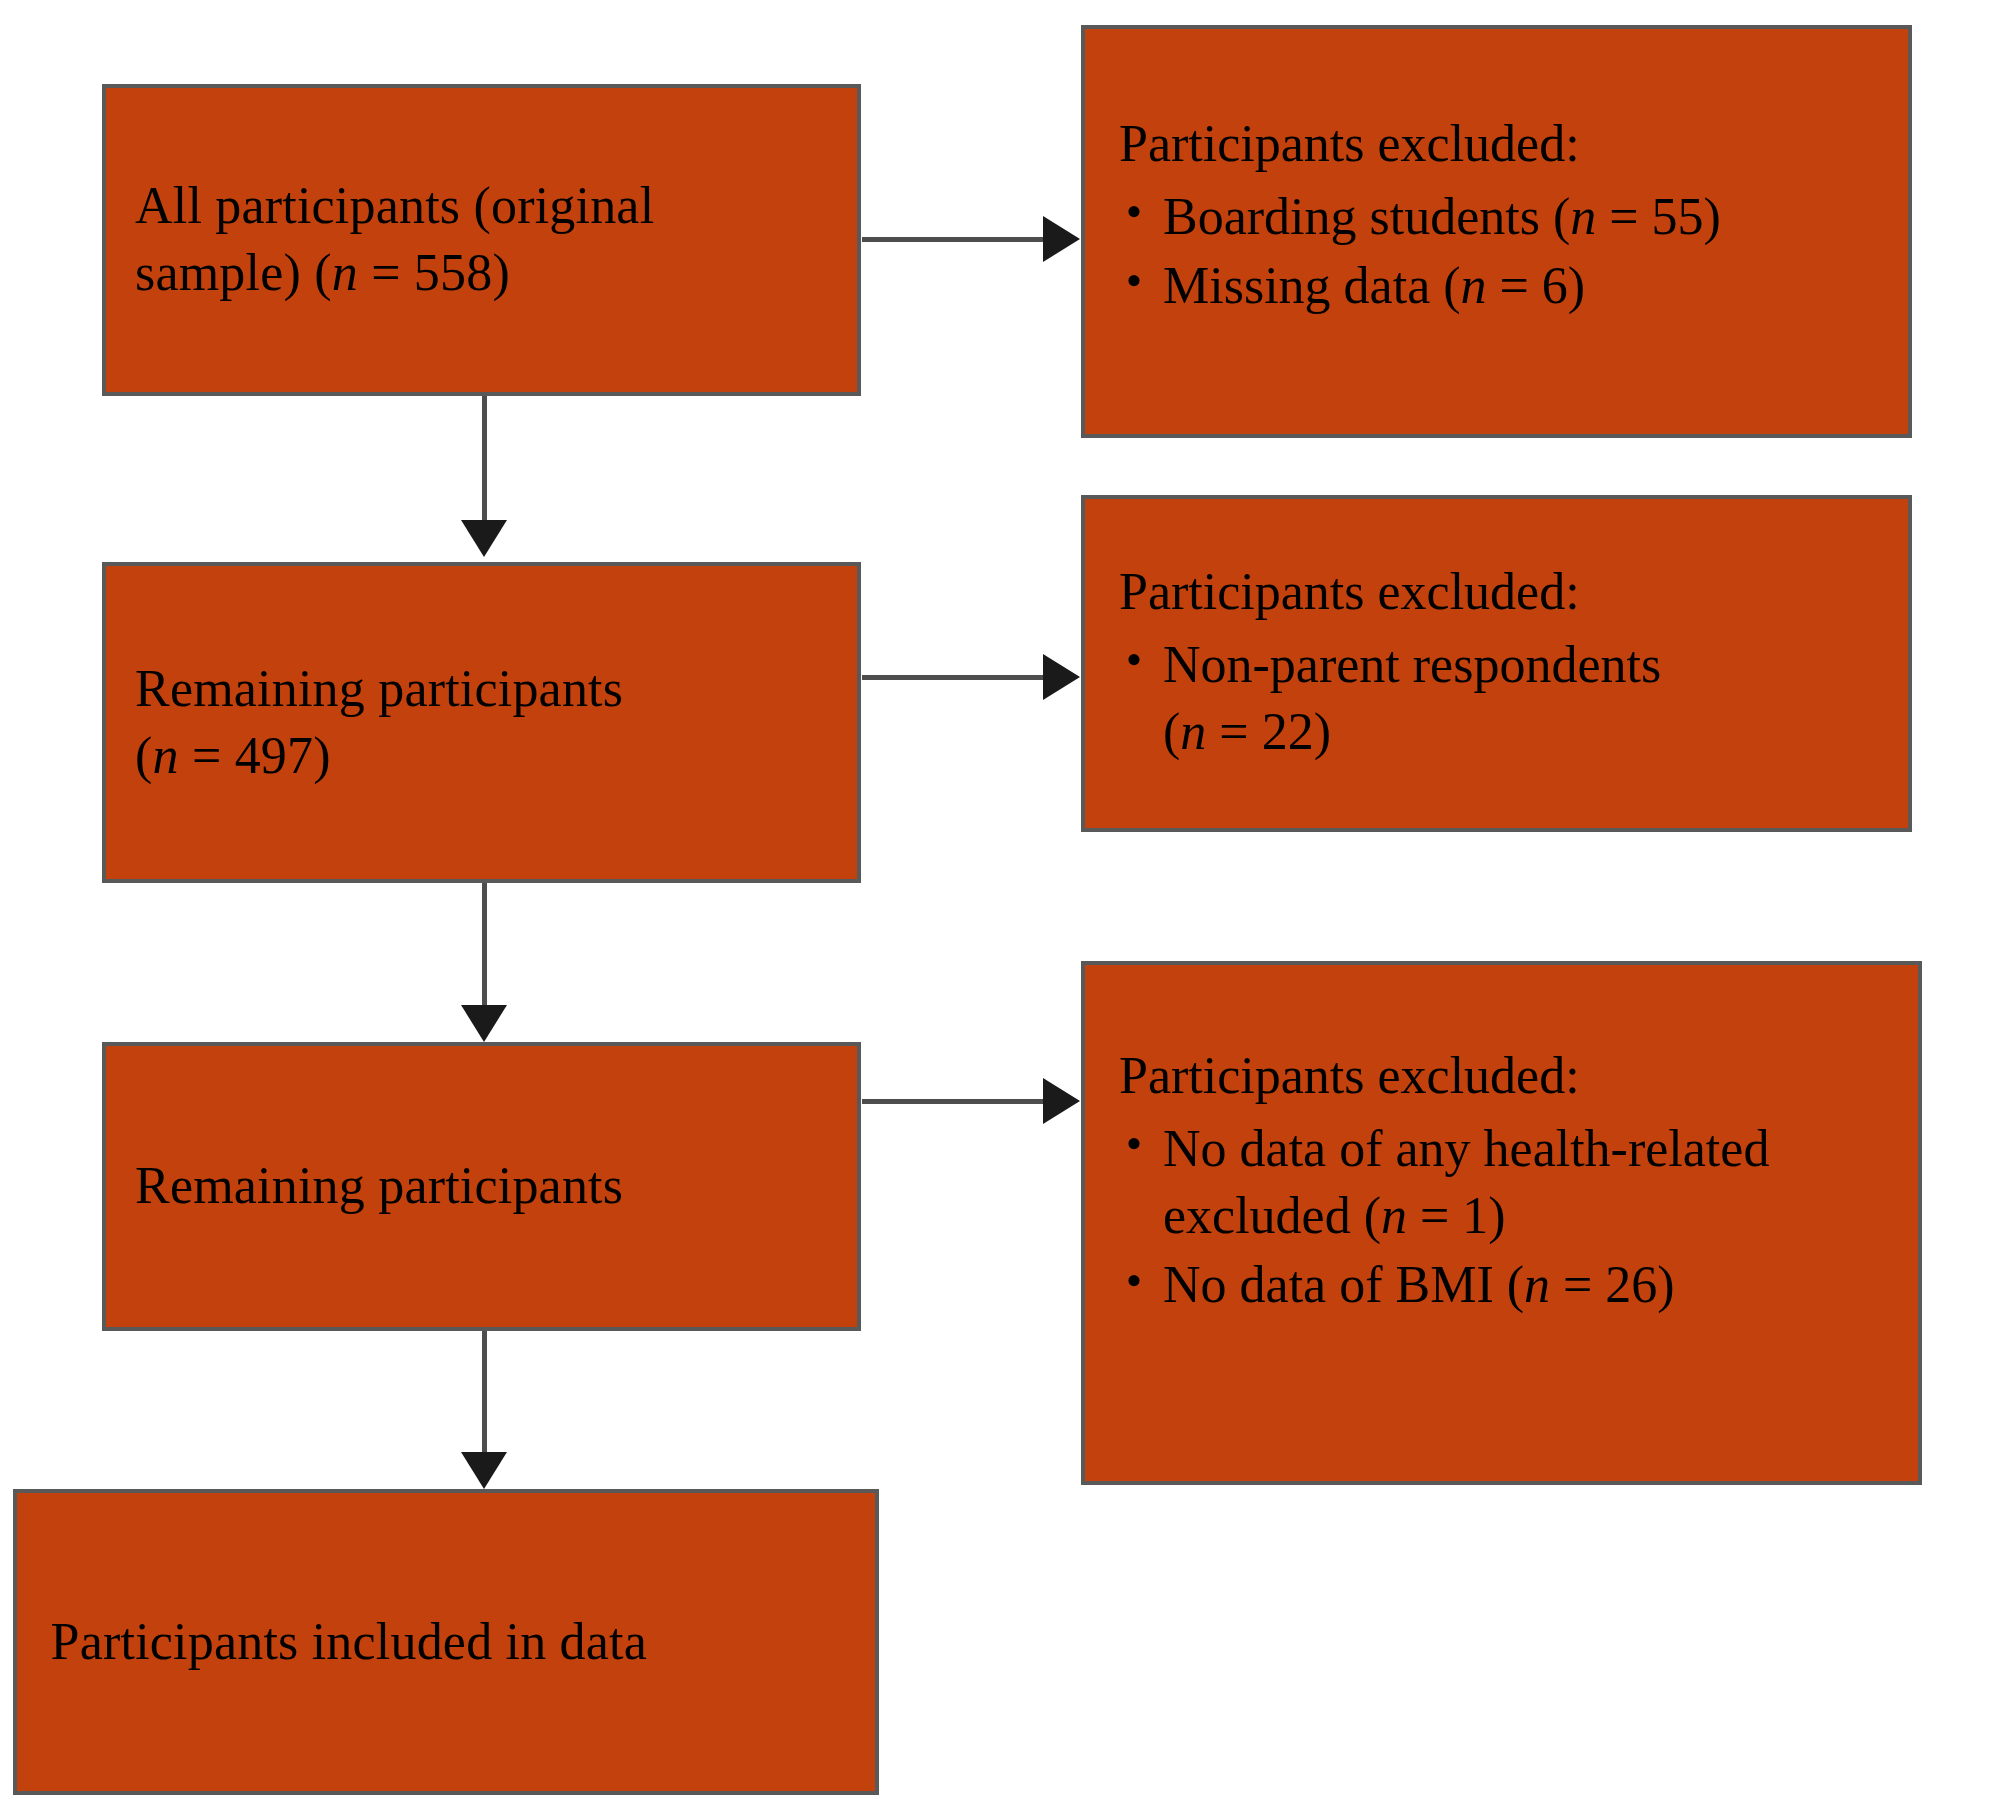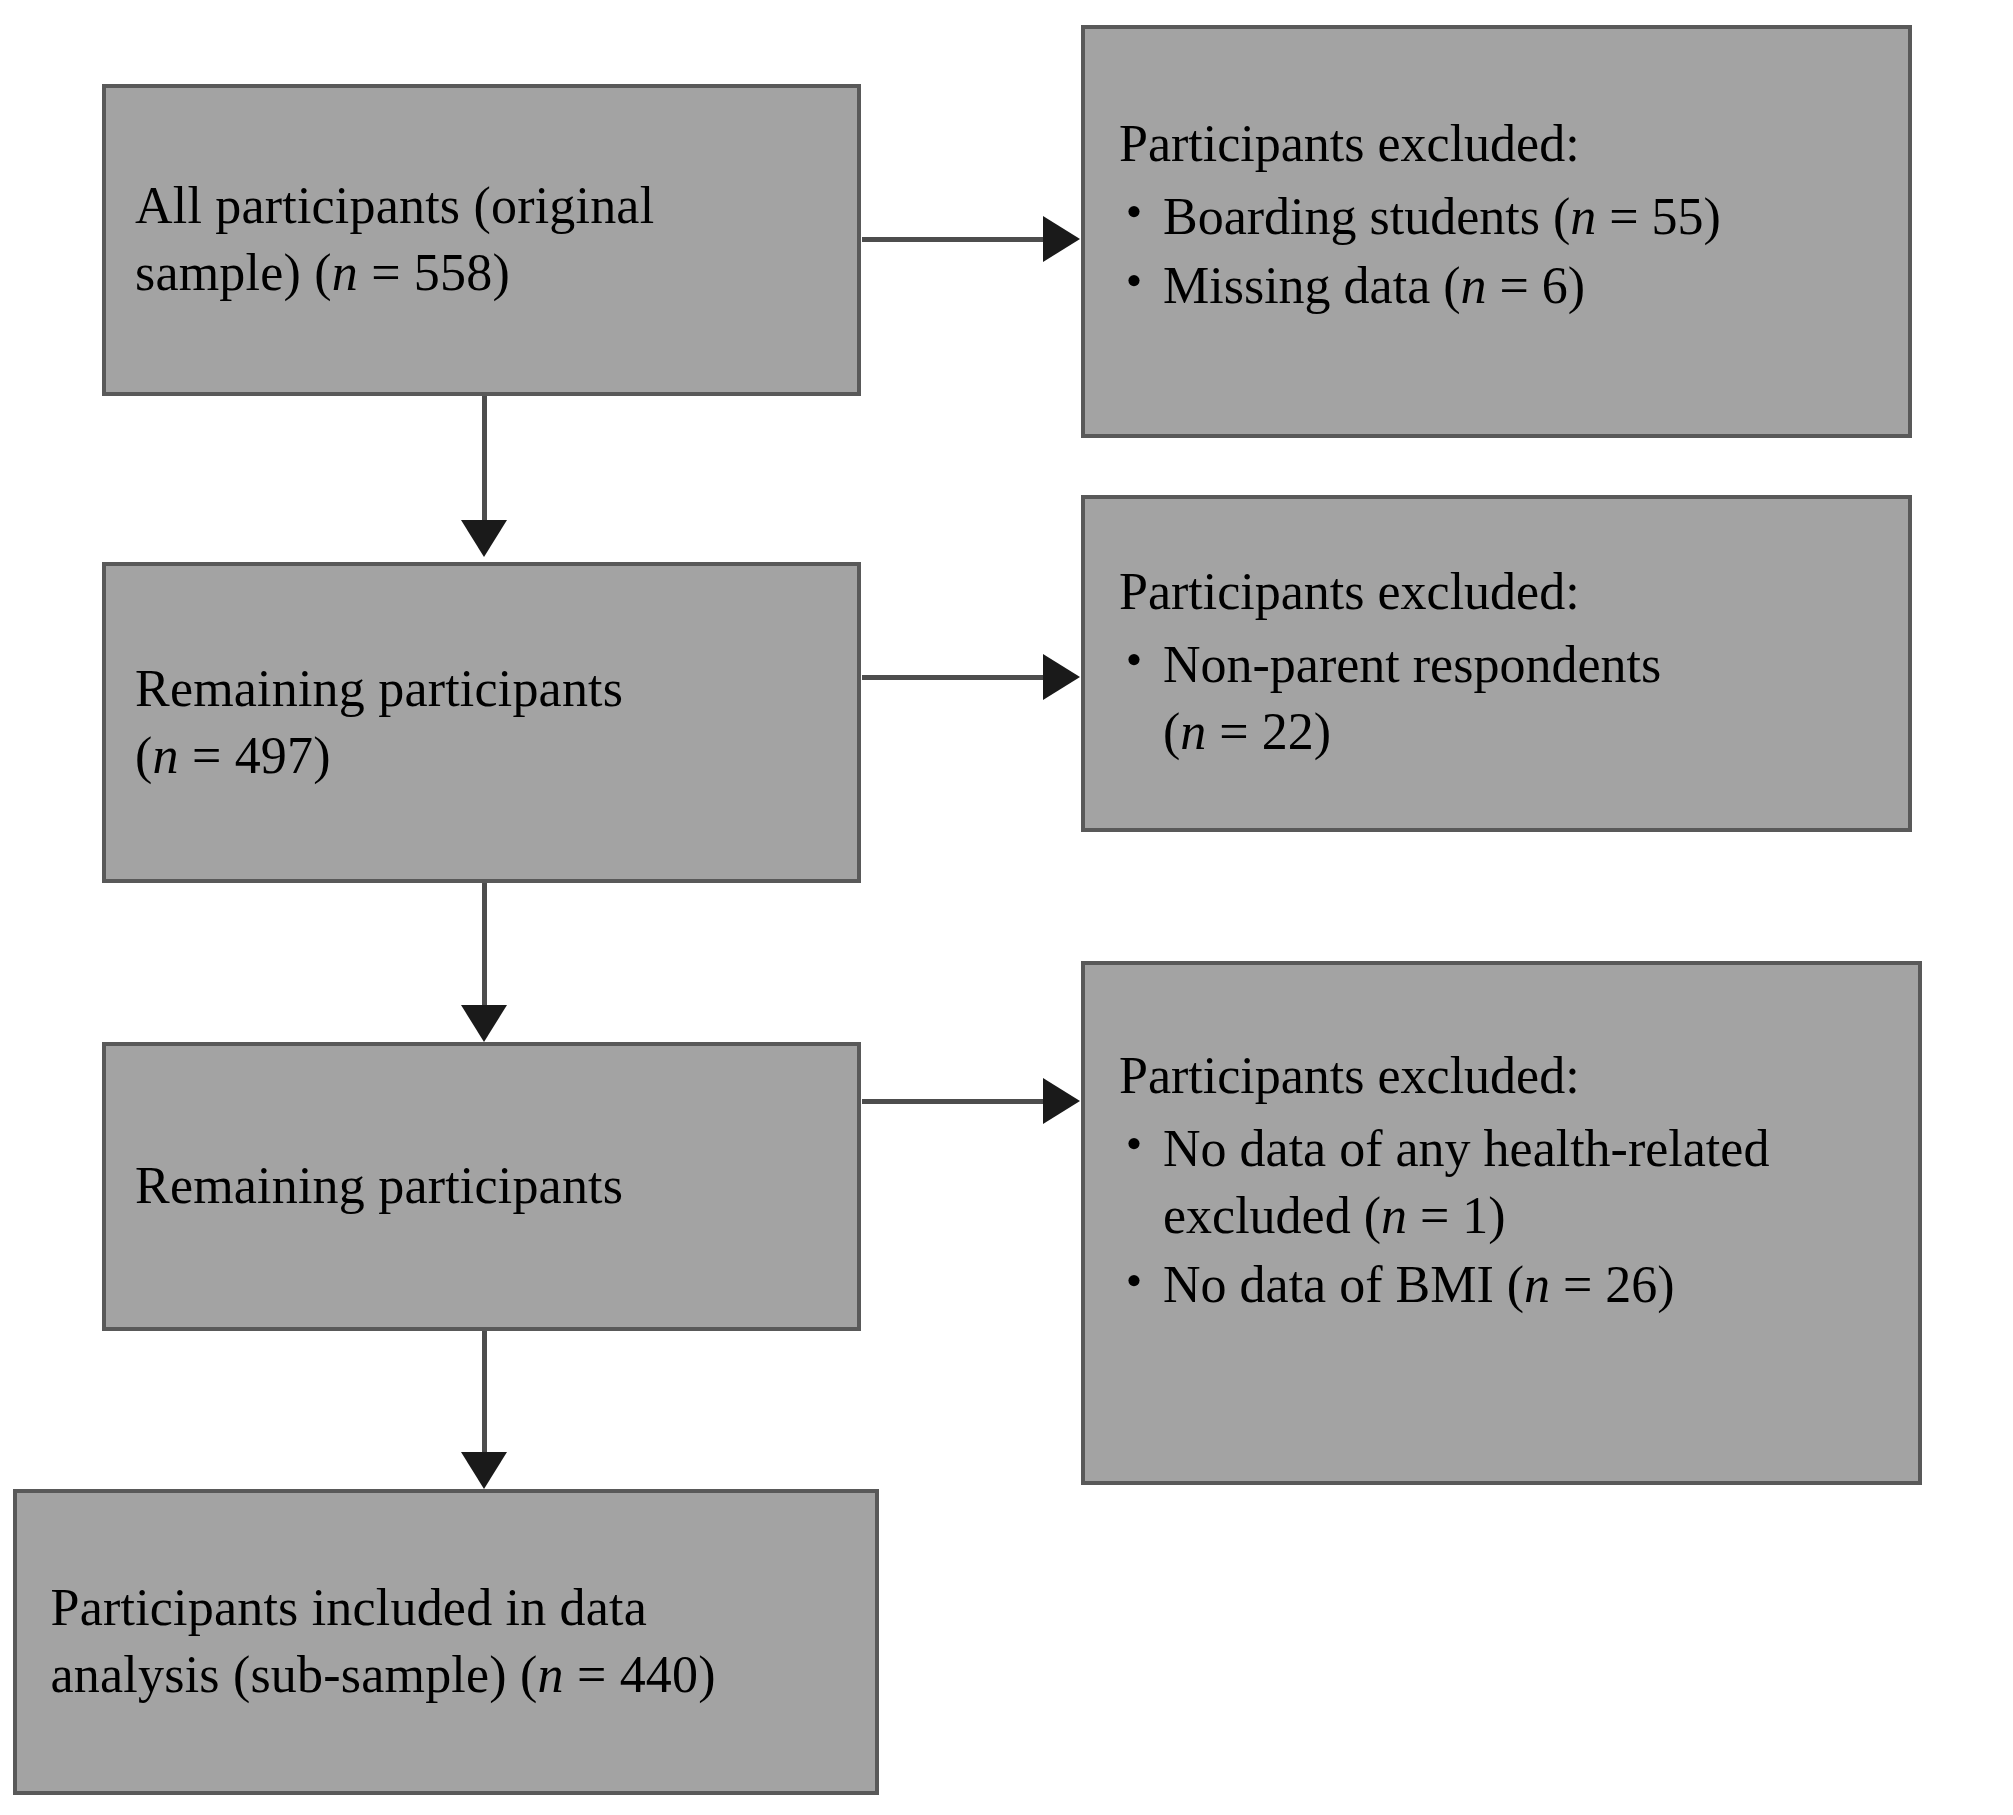--- a/index.html
+++ b/index.html
@@ -18,21 +18,21 @@
     height: 1816px;
     background: #ffffff;
     overflow: hidden;
   }
 
   
   .fc-box {
     position: absolute;
     box-sizing: border-box;
     border: 4.2px solid #595959;
-    background: #a3a3a3;
+    background: #c2410c;
     display: flex;
     align-items: center;
   }
   .fc-box.align-top-pad {
     align-items: flex-start;
   }
   .box-text {
     width: 100%;
     padding: 0 29px;
     font-size: 52px;
@@ -166,18 +166,17 @@
       </ul>
     </div>
   </div>
 
   <div class="v-line" style="left:482px; top:1331px; width:5px; height:124px;"></div>
   <div class="arrow-down" style="left:461px; top:1452px;"></div>
 
   <div class="fc-box" style="left:12.6px; top:1489px; width:866px; height:306px;">
     <div class="box-text" style="padding:0 34px;">
       <div>Participants included in data</div>
-      <div><span>analysis (sub-sample) (</span><span class="ital">n</span><span> = 440)</span></div>
     </div>
   </div>
 
 </div>
 
 
 </body></html>

